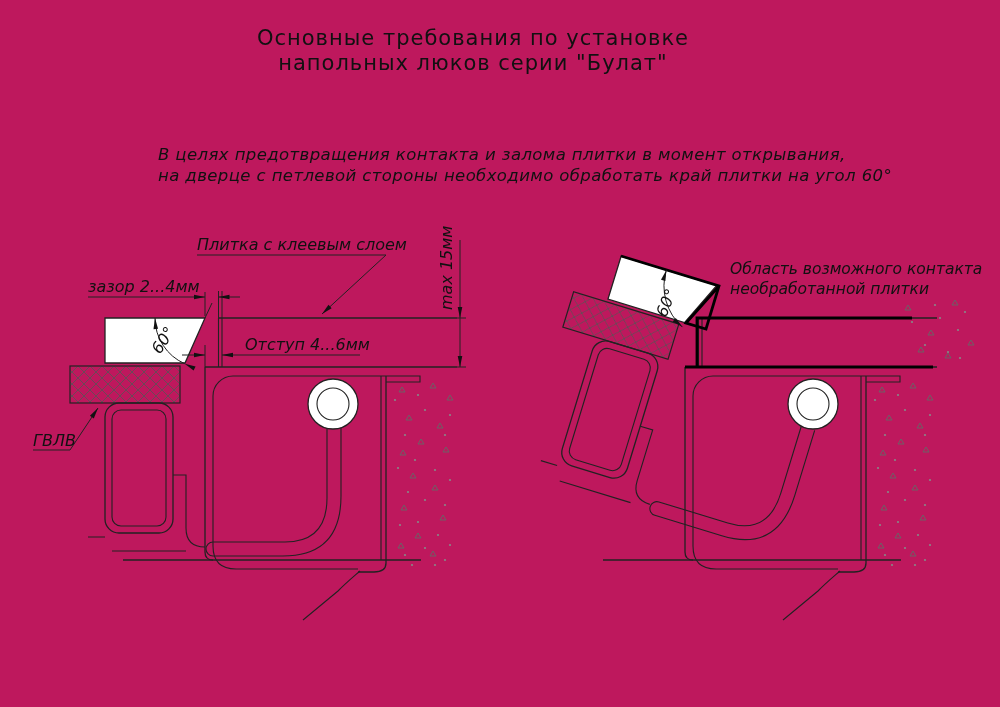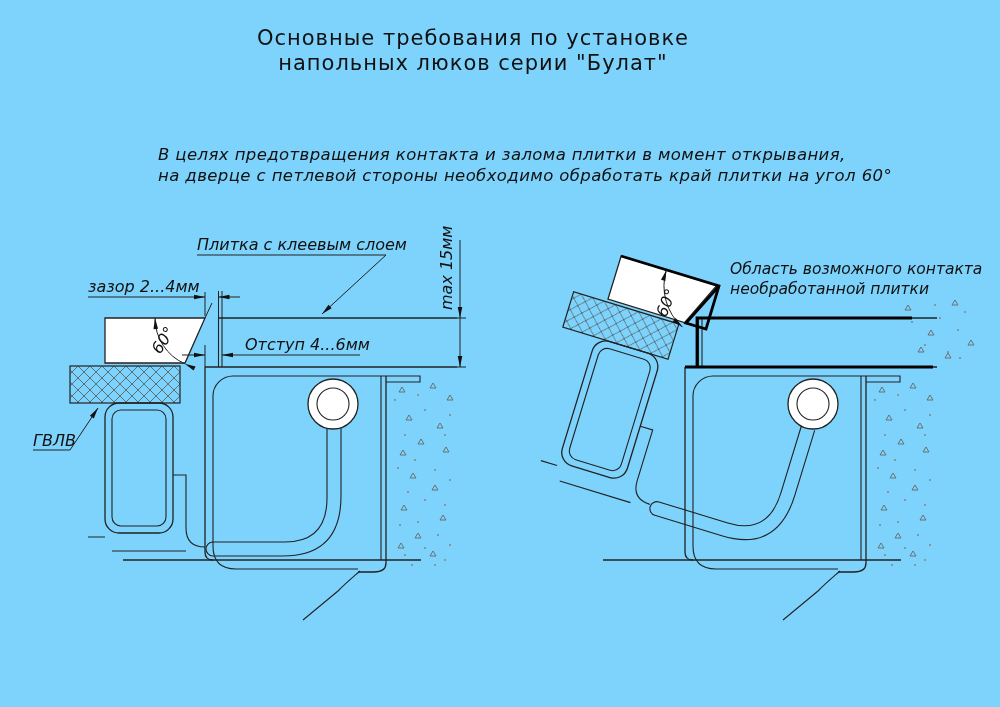--- a/index.html
+++ b/index.html
@@ -1,16 +1,16 @@
 <!DOCTYPE html>
 <html><head>
 <meta charset="utf-8">
 <style>
   html,body { margin:0; padding:0; background:#ffffff; }
-  .page { position:relative; width:1000px; height:707px; background:#7dd3fc; overflow:hidden; }
+  .page { position:relative; width:1000px; height:707px; background:#be185d; overflow:hidden; }
   svg { display:block; }
   .t1 { font-family:"DejaVu Sans",sans-serif; font-size:21px; fill:#111; letter-spacing:1px; }
   .t2 { font-family:"DejaVu Sans",sans-serif; font-size:16.5px; font-style:italic; fill:#111; letter-spacing:0.4px; }
   .lb { font-family:"DejaVu Sans",sans-serif; font-size:16px; font-style:italic; fill:#111; }
   .lbs { font-family:"DejaVu Sans",sans-serif; font-size:15.5px; font-style:italic; fill:#111; }
   .thin  { fill:none; stroke:#222; stroke-width:1.3; }
   .thin2 { fill:none; stroke:#222; stroke-width:1.1; }
   .dim   { fill:none; stroke:#222; stroke-width:1; }
   .thick { fill:none; stroke:#000; stroke-width:2.8; }
   .wfill { fill:#ffffff; stroke:#222; stroke-width:1.3; }

